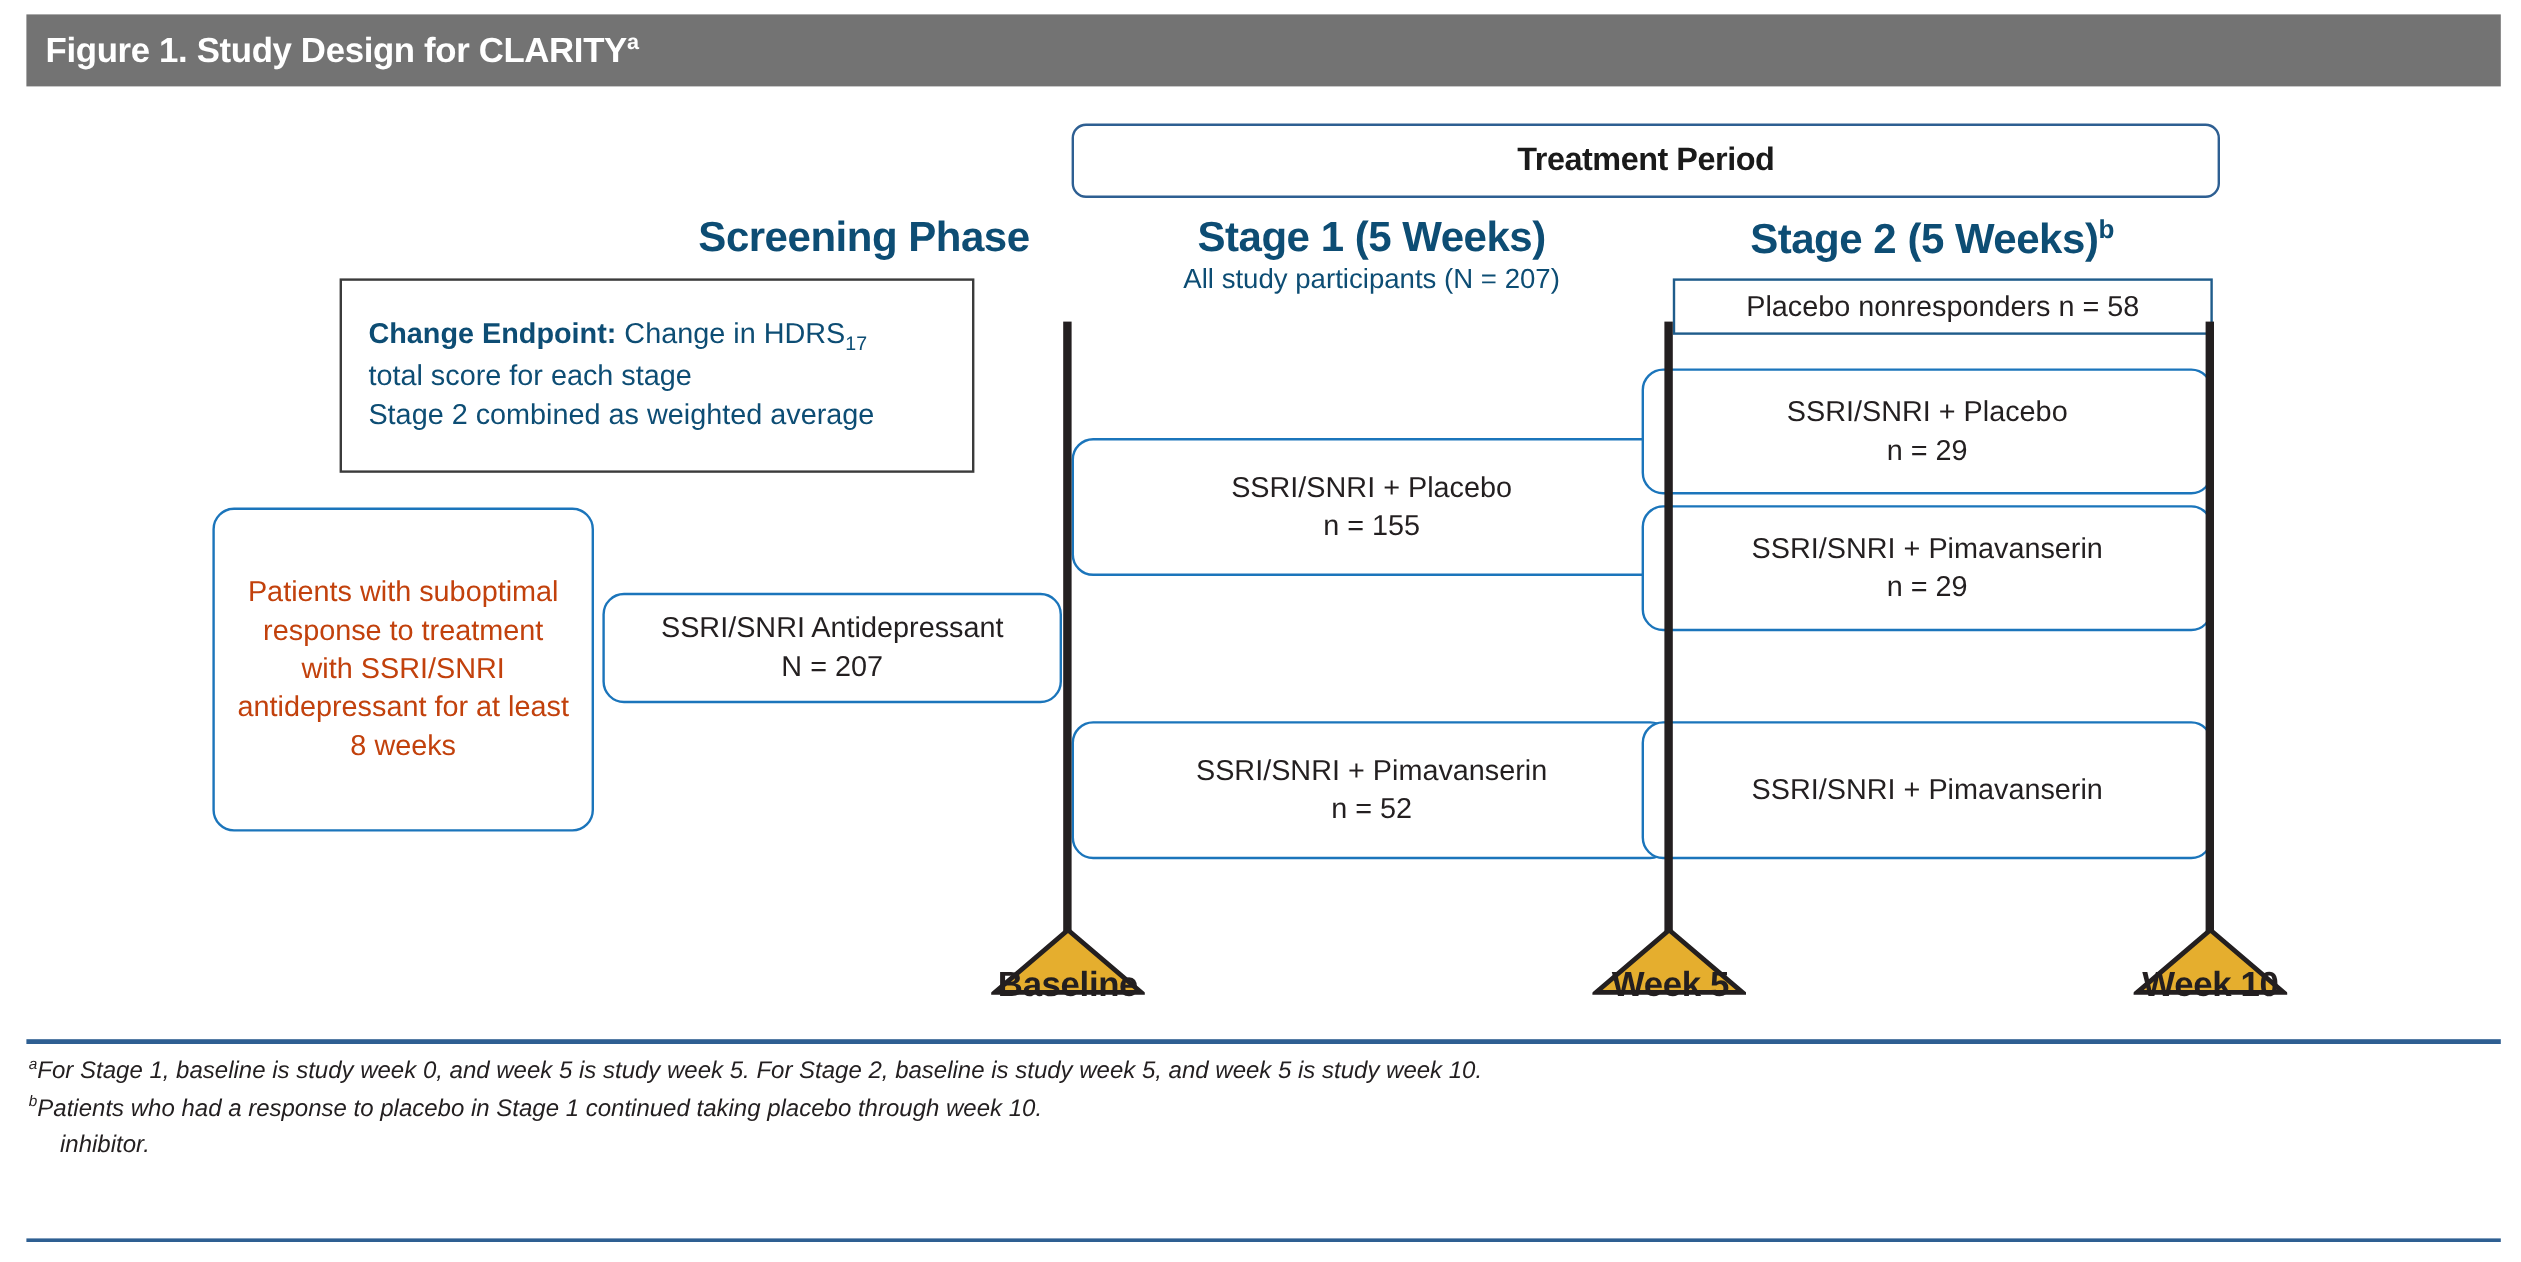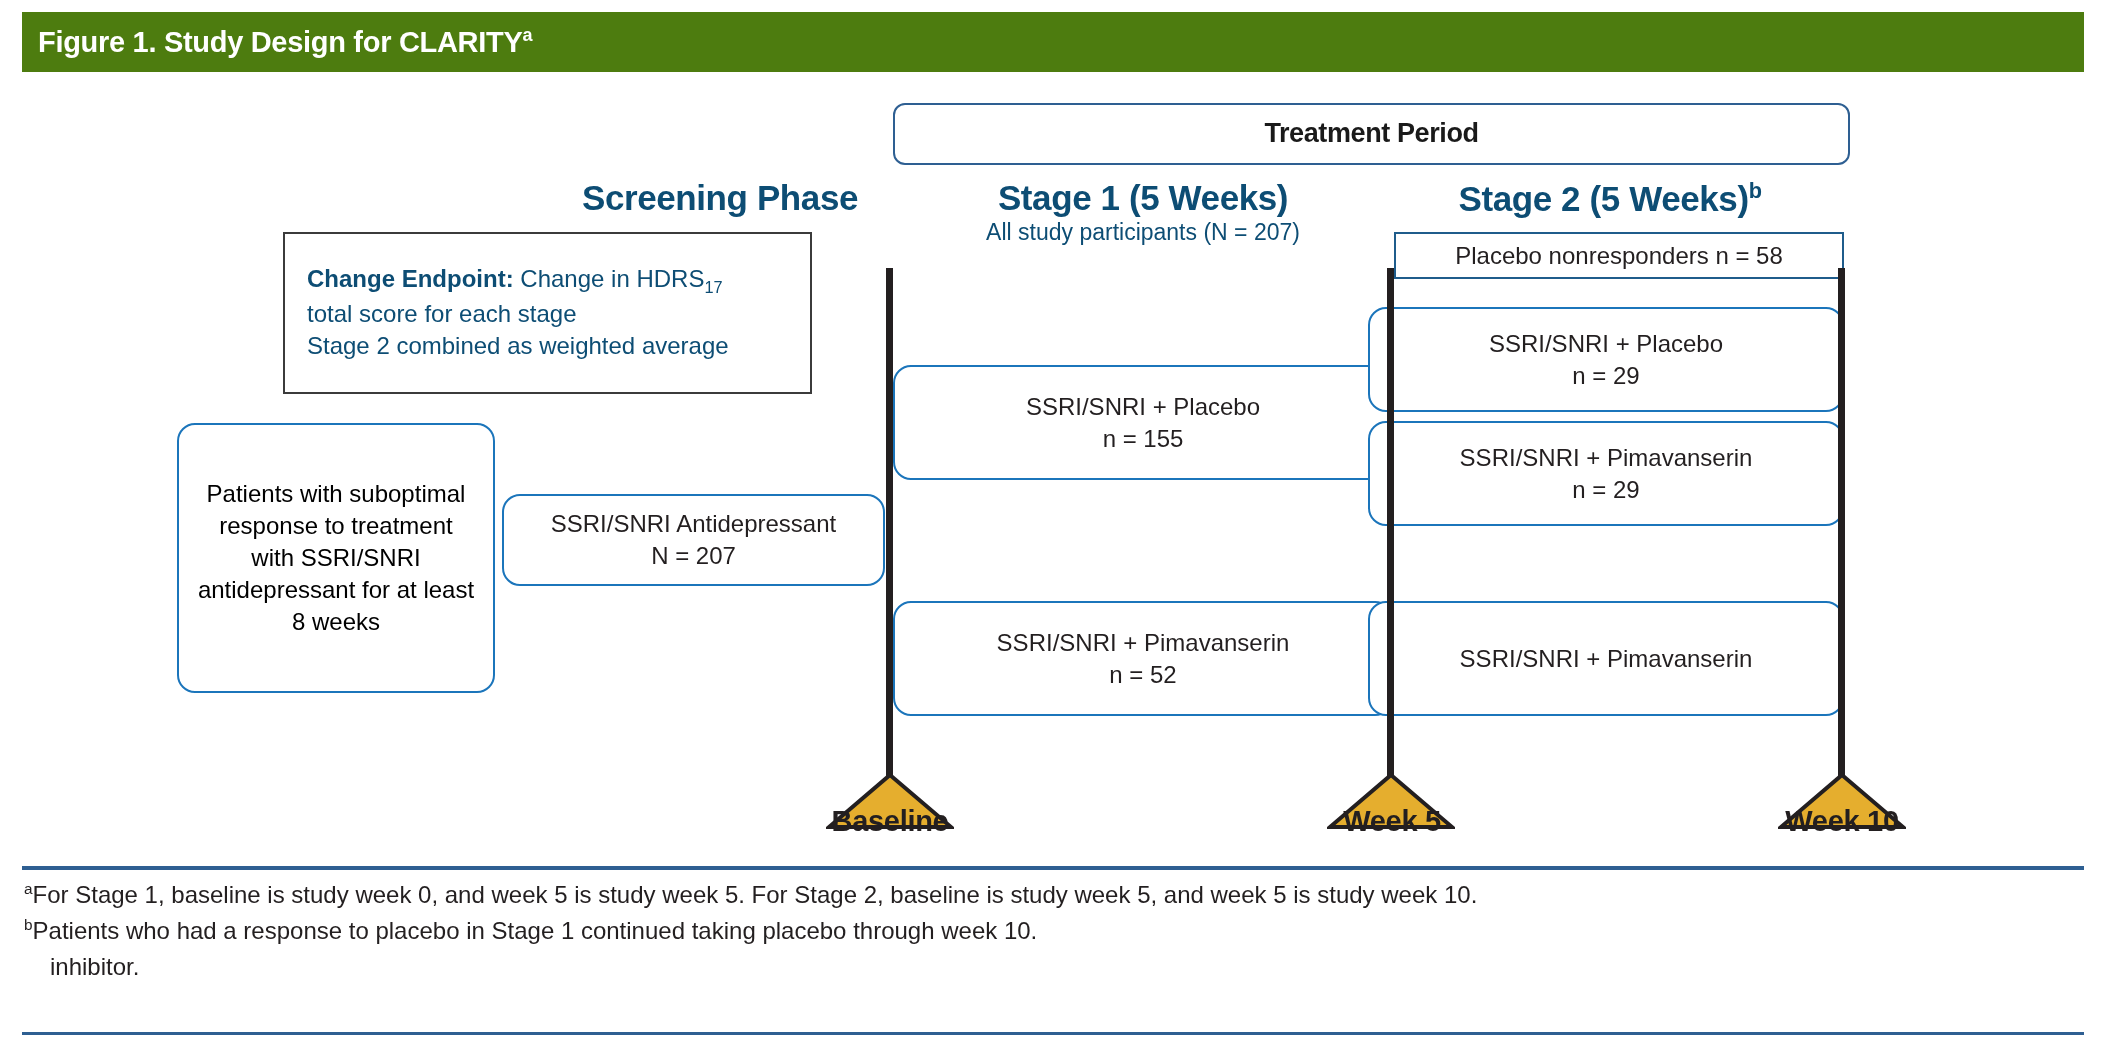--- a/index.html
+++ b/index.html
@@ -14,21 +14,21 @@
     font-family: "Liberation Sans", sans-serif;
     color: #231f20;
     overflow: hidden;
   }
 
   
   #title-bar {
     position: absolute;
     left: 22px; top: 12px;
     width: 2062px; height: 60px;
-    background: #4d7c0f;
+    background: #737373;
     display: flex; align-items: center;
   }
   #title-text {
     color: #ffffff;
     font-size: 29px;
     font-weight: bold;
     letter-spacing: -0.3px;
     padding-left: 16px;
     white-space: nowrap;
   }
@@ -105,21 +105,21 @@
   }
   #primary-endpoint-box b { font-weight: bold; }
   #primary-endpoint-box sub { font-size: 0.68em; vertical-align: sub; }
   .pe-line { display: block; white-space: nowrap; }
 
   
   #patients-box {
     left: 177px; top: 423px;
     width: 318px; height: 270px;
     font-size: 24px;
-    color: #000000;
+    color: #c2410c;
     padding: 4px 16px;
     line-height: 1.34;
     text-align: center;
   }
 
   
   #antidepressant-box {
     left: 502px; top: 494px;
     width: 383px; height: 92px;
     font-size: 24px;
@@ -202,23 +202,24 @@
   #footnote-rule-bottom {
     position: absolute;
     left: 22px; top: 1032px;
     width: 2062px; height: 3px;
     background: #2e5f92;
   }
   #footnotes {
     position: absolute;
     left: 24px; top: 878px;
     width: 2060px;
-    font-size: 24px;
+    font-size: 20px;
     color: #231f20;
     line-height: 1.42;
+    font-style: italic;
   }
   #footnotes p { margin: 0 0 2px 0; }
   #footnotes sup { font-size: 0.64em; vertical-align: super; }
   #footnotes sub { font-size: 0.66em; vertical-align: sub; }
   .fn-indent { padding-left: 26px; }
 </style>
 </head>
 <body>
 
 <div id="title-bar">

